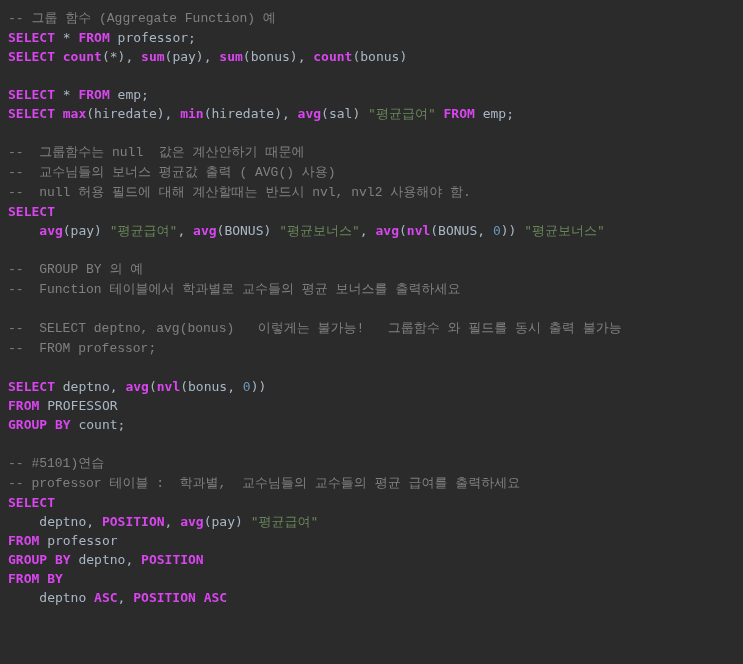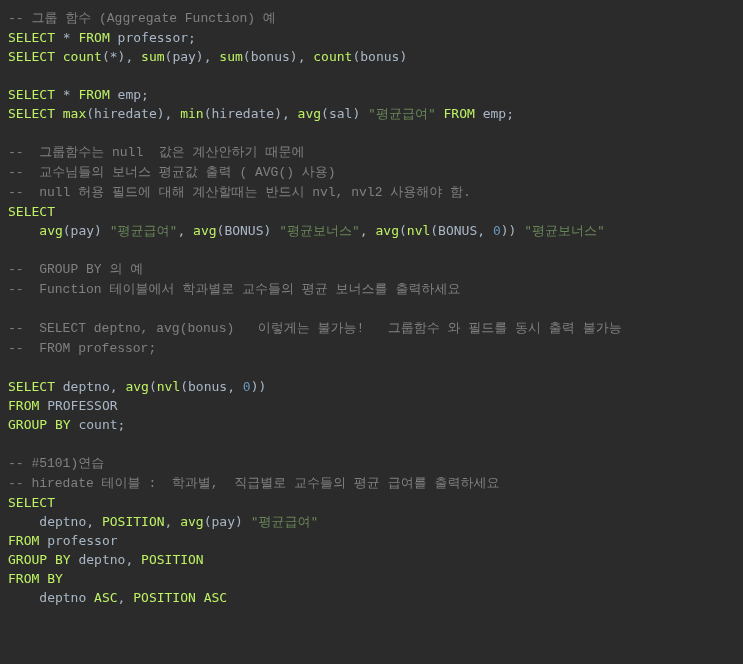--- a/index.html
+++ b/index.html
@@ -10,21 +10,21 @@
     font-size: 13px;
     line-height: 19px;
     color: #a9b7c6;
     width: 743px;
     box-sizing: border-box;
   }
   .code-line {
     white-space: pre;
   }
   .comment { color: #808080; font-family: Liberation Mono, monospace; }
-  .keyword { color: #bef264; font-weight: normal; }
+  .keyword { color: #d946ef; font-weight: bold; }
   .string { color: #6a8759; }
   .num { color: #6897bb; }
   .ident { color: #a9b7c6; }
   .paren { color: #a9b7c6; }
 </style>
 </head>
 <body>
 
 <div id="code-container">
     <div class="code-line"><span class="comment">-- 그룹 함수 (Aggregate Function) 예</span></div>
@@ -44,20 +44,20 @@
     <div class="code-line"><span class="comment">--  Function 테이블에서 학과별로 교수들의 평균 보너스를 출력하세요</span></div>
     <div class="code-line">&nbsp;</div>
     <div class="code-line"><span class="comment">--  SELECT deptno, avg(bonus)   이렇게는 불가능!   그룹함수 와 필드를 동시 출력 불가능</span></div>
     <div class="code-line"><span class="comment">--  FROM professor;</span></div>
     <div class="code-line">&nbsp;</div>
     <div class="code-line"><span class="keyword">SELECT</span><span class="ident"> deptno, </span><span class="keyword">avg</span><span class="paren">(</span><span class="keyword">nvl</span><span class="paren">(bonus, </span><span class="num">0</span><span class="paren">))</span></div>
     <div class="code-line"><span class="keyword">FROM</span><span class="ident"> PROFESSOR</span></div>
     <div class="code-line"><span class="keyword">GROUP BY</span><span class="ident"> count;</span></div>
     <div class="code-line">&nbsp;</div>
     <div class="code-line"><span class="comment">-- #5101)연습</span></div>
-    <div class="code-line"><span class="comment">-- hiredate 테이블 :  학과별,  직급별로 교수들의 평균 급여를 출력하세요</span></div>
+    <div class="code-line"><span class="comment">-- professor 테이블 :  학과별,  교수님들의 교수들의 평균 급여를 출력하세요</span></div>
     <div class="code-line"><span class="keyword">SELECT</span></div>
     <div class="code-line"><span class="ident">    deptno, </span><span class="keyword">POSITION</span><span class="ident">, </span><span class="keyword">avg</span><span class="paren">(pay) </span><span class="string">"평균급여"</span></div>
     <div class="code-line"><span class="keyword">FROM</span><span class="ident"> professor</span></div>
     <div class="code-line"><span class="keyword">GROUP BY</span><span class="ident"> deptno, </span><span class="keyword">POSITION</span></div>
     <div class="code-line"><span class="keyword">FROM BY</span></div>
     <div class="code-line"><span class="ident">    deptno </span><span class="keyword">ASC</span><span class="ident">, </span><span class="keyword">POSITION ASC</span></div>
   </div>
 
 </body></html>

